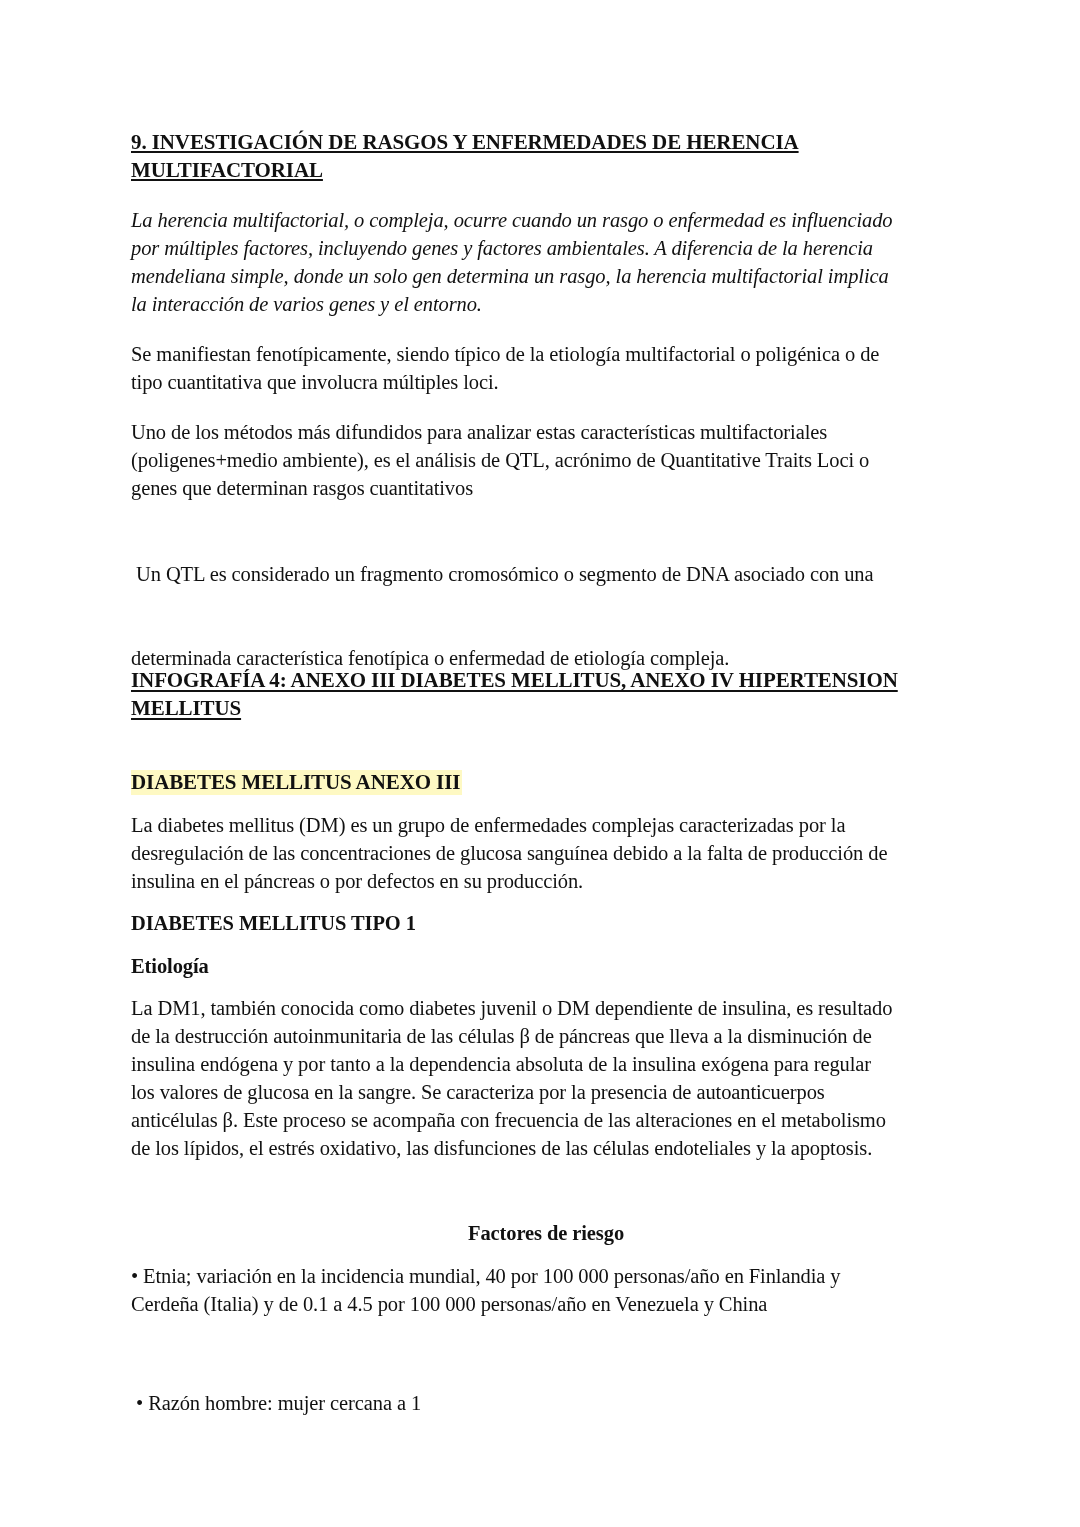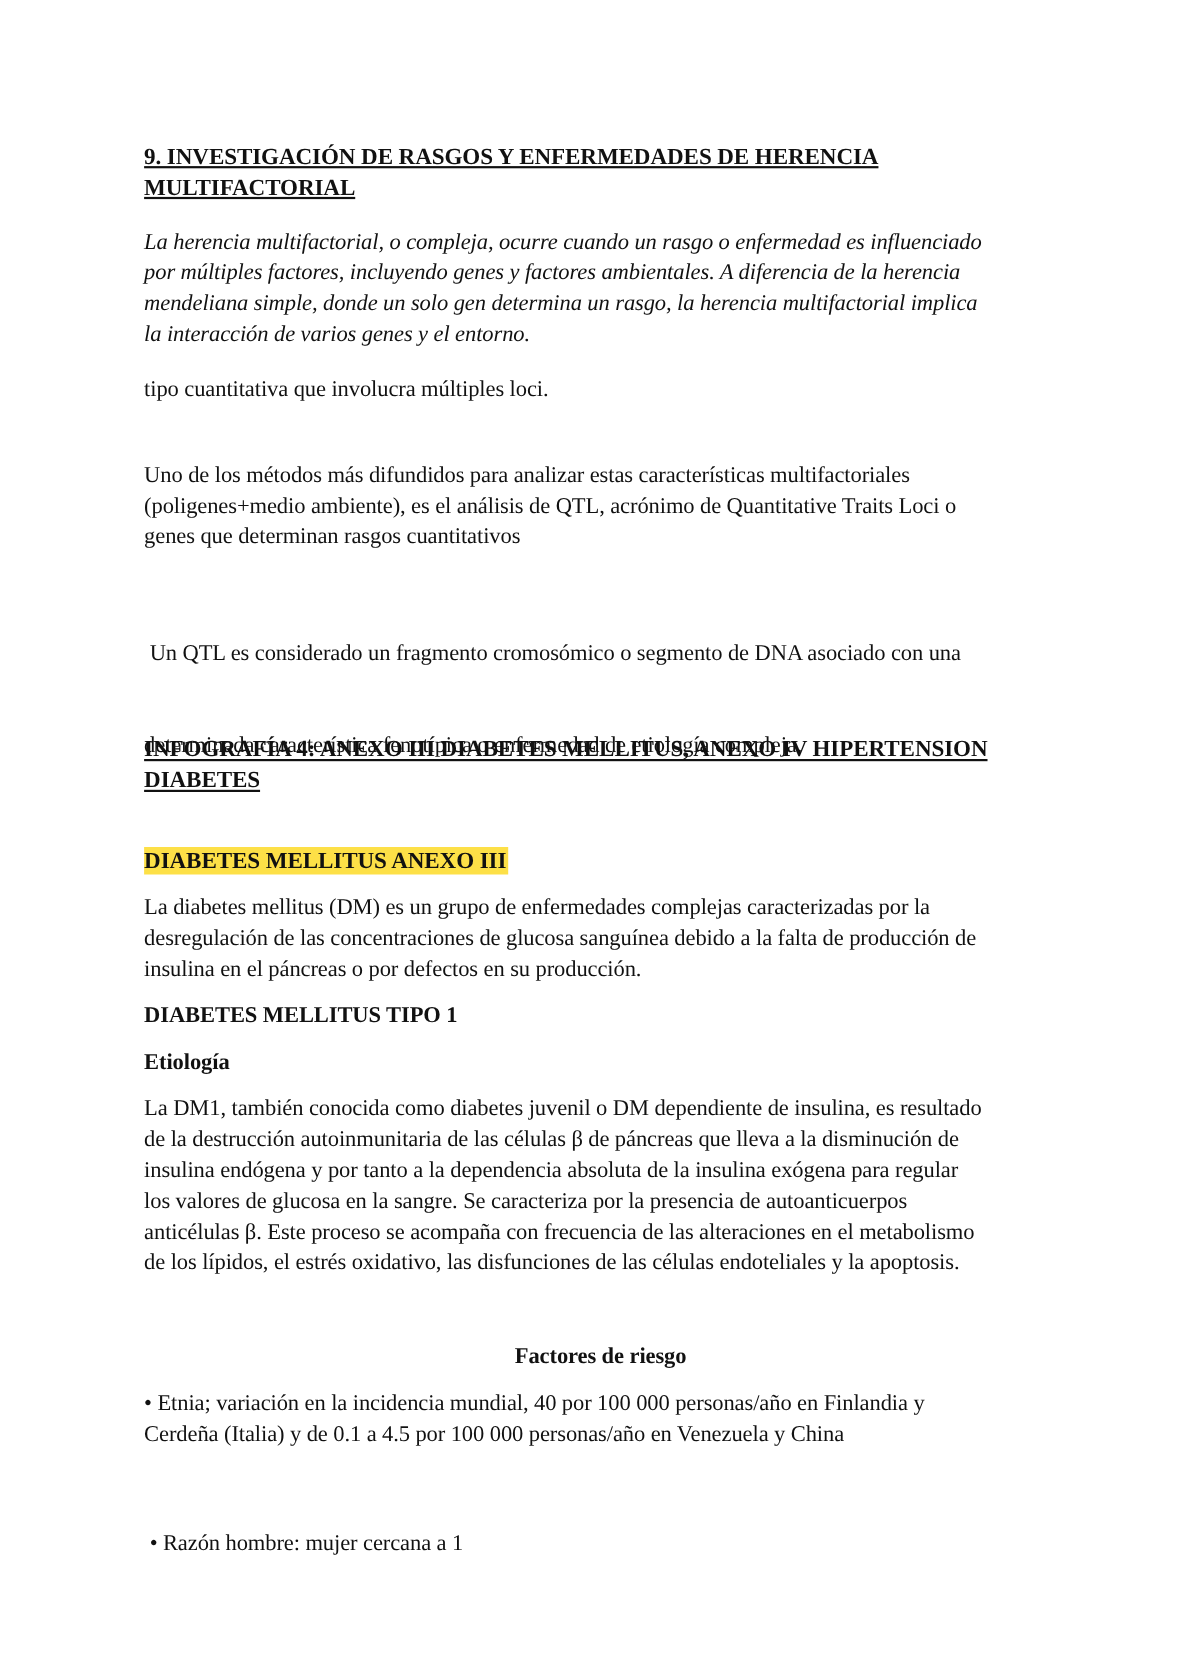--- a/index.html
+++ b/index.html
@@ -27,58 +27,59 @@
     width: 830px;
     margin: 0;
     font-size: 20.5px;
     line-height: 28px;
     letter-spacing: -0.1px;
     white-space: nowrap;
   }
   .bold { font-weight: bold; }
   .h-section { font-size: 21px; line-height: 28px; }
   .underline { text-decoration: underline; text-decoration-thickness: 2px; text-underline-offset: 3px; }
-  .highlight { background: #fde047; padding: 0 2px 1px 0; }
+  .highlight { background: #fef9c3; padding: 0 2px 1px 0; }
   .line { display: block; }
 </style>
 </head>
 <body>
 
 <div class="page">
 
   <h2 class="blk bold h-section" style="top:128px;text-decoration:underline;">
     <span class="line">9.  INVESTIGACIÓN DE RASGOS Y ENFERMEDADES DE HERENCIA</span>
     <span class="line">MULTIFACTORIAL</span>
   </h2>
 
   <p class="blk" style="top:206px;font-style:italic;">
     <span class="line">La herencia multifactorial, o compleja, ocurre cuando un rasgo o enfermedad es influenciado</span>
     <span class="line">por múltiples factores, incluyendo genes y factores ambientales. A diferencia de la herencia</span>
     <span class="line">mendeliana simple, donde un solo gen determina un rasgo, la herencia multifactorial implica</span>
     <span class="line">la interacción de varios genes y el entorno.</span>
   </p>
 
   <p class="blk" style="top:340px;">
+    <span class="line">Se manifiestan fenotípicamente, siendo típico de la etiología multifactorial o poligénica o de</span>
     <span class="line">tipo cuantitativa que involucra múltiples loci.</span>
   </p>
 
   <p class="blk" style="top:418px;">
     <span class="line">Uno de los métodos más difundidos para analizar estas características multifactoriales</span>
     <span class="line">(poligenes+medio ambiente), es el análisis de QTL, acrónimo de Quantitative Traits Loci o</span>
     <span class="line">genes que determinan rasgos cuantitativos</span>
   </p>
 
-  <p class="blk" style="top:524px; white-space:pre;">
+  <p class="blk" style="top:504px; white-space:pre;">
     <span class="line"> Un QTL es considerado un fragmento cromosómico o segmento de DNA asociado con una</span>
     <span class="line">determinada característica fenotípica o enfermedad de etiología compleja.</span>
   </p>
 
   <h2 class="blk bold h-section underline" style="top:654px;margin-top:12px;">
     <span class="line">INFOGRAFÍA 4: ANEXO III DIABETES MELLITUS, ANEXO IV HIPERTENSION</span>
-    <span class="line">DIABETES</span>
+    <span class="line">MELLITUS</span>
   </h2>
 
   <h3 class="blk bold h-section" style="top:768px;">
     <span class="highlight">DIABETES MELLITUS ANEXO III</span>
   </h3>
 
   <p class="blk" style="top:811px;">
     <span class="line">La diabetes mellitus (DM) es un grupo de enfermedades complejas caracterizadas por la</span>
     <span class="line">desregulación de las concentraciones de glucosa sanguínea debido a la falta de producción de</span>
     <span class="line">insulina en el páncreas o por defectos en su producción.</span>

